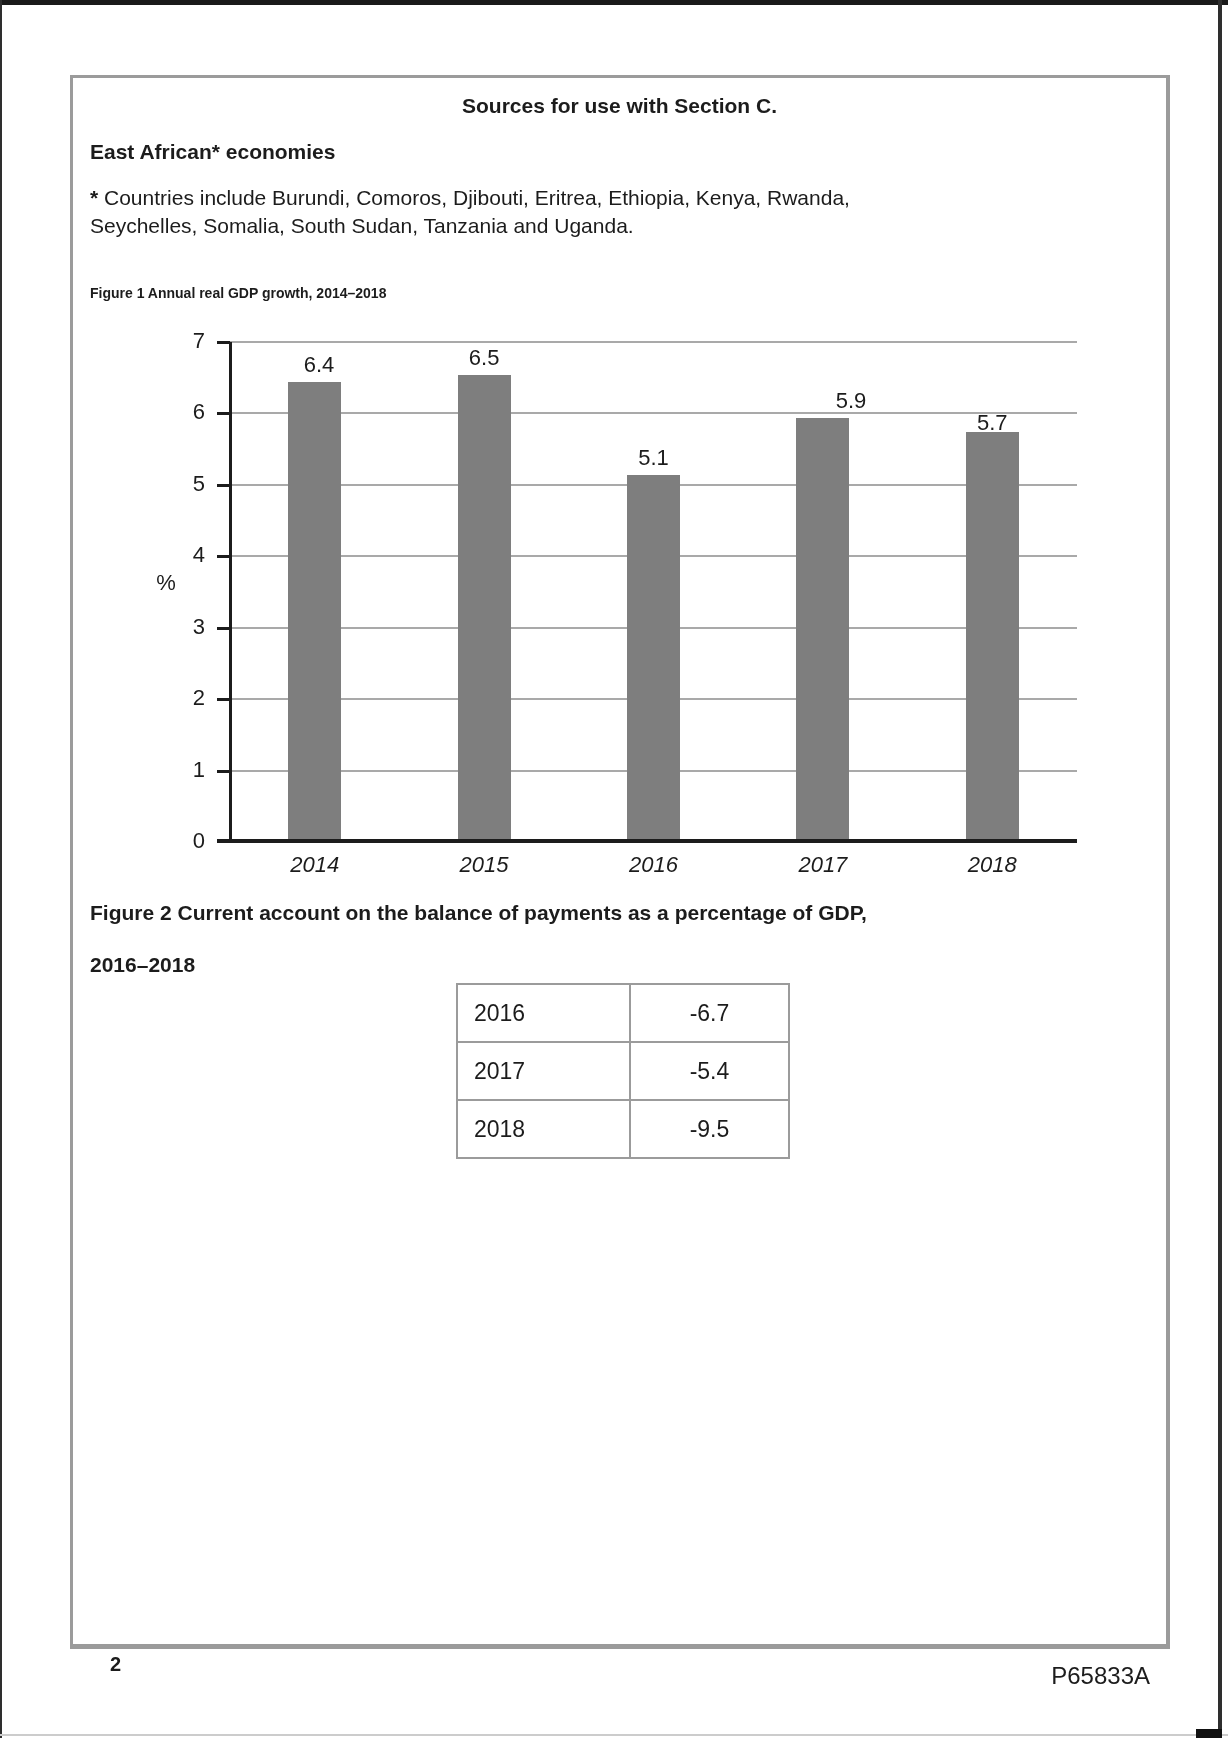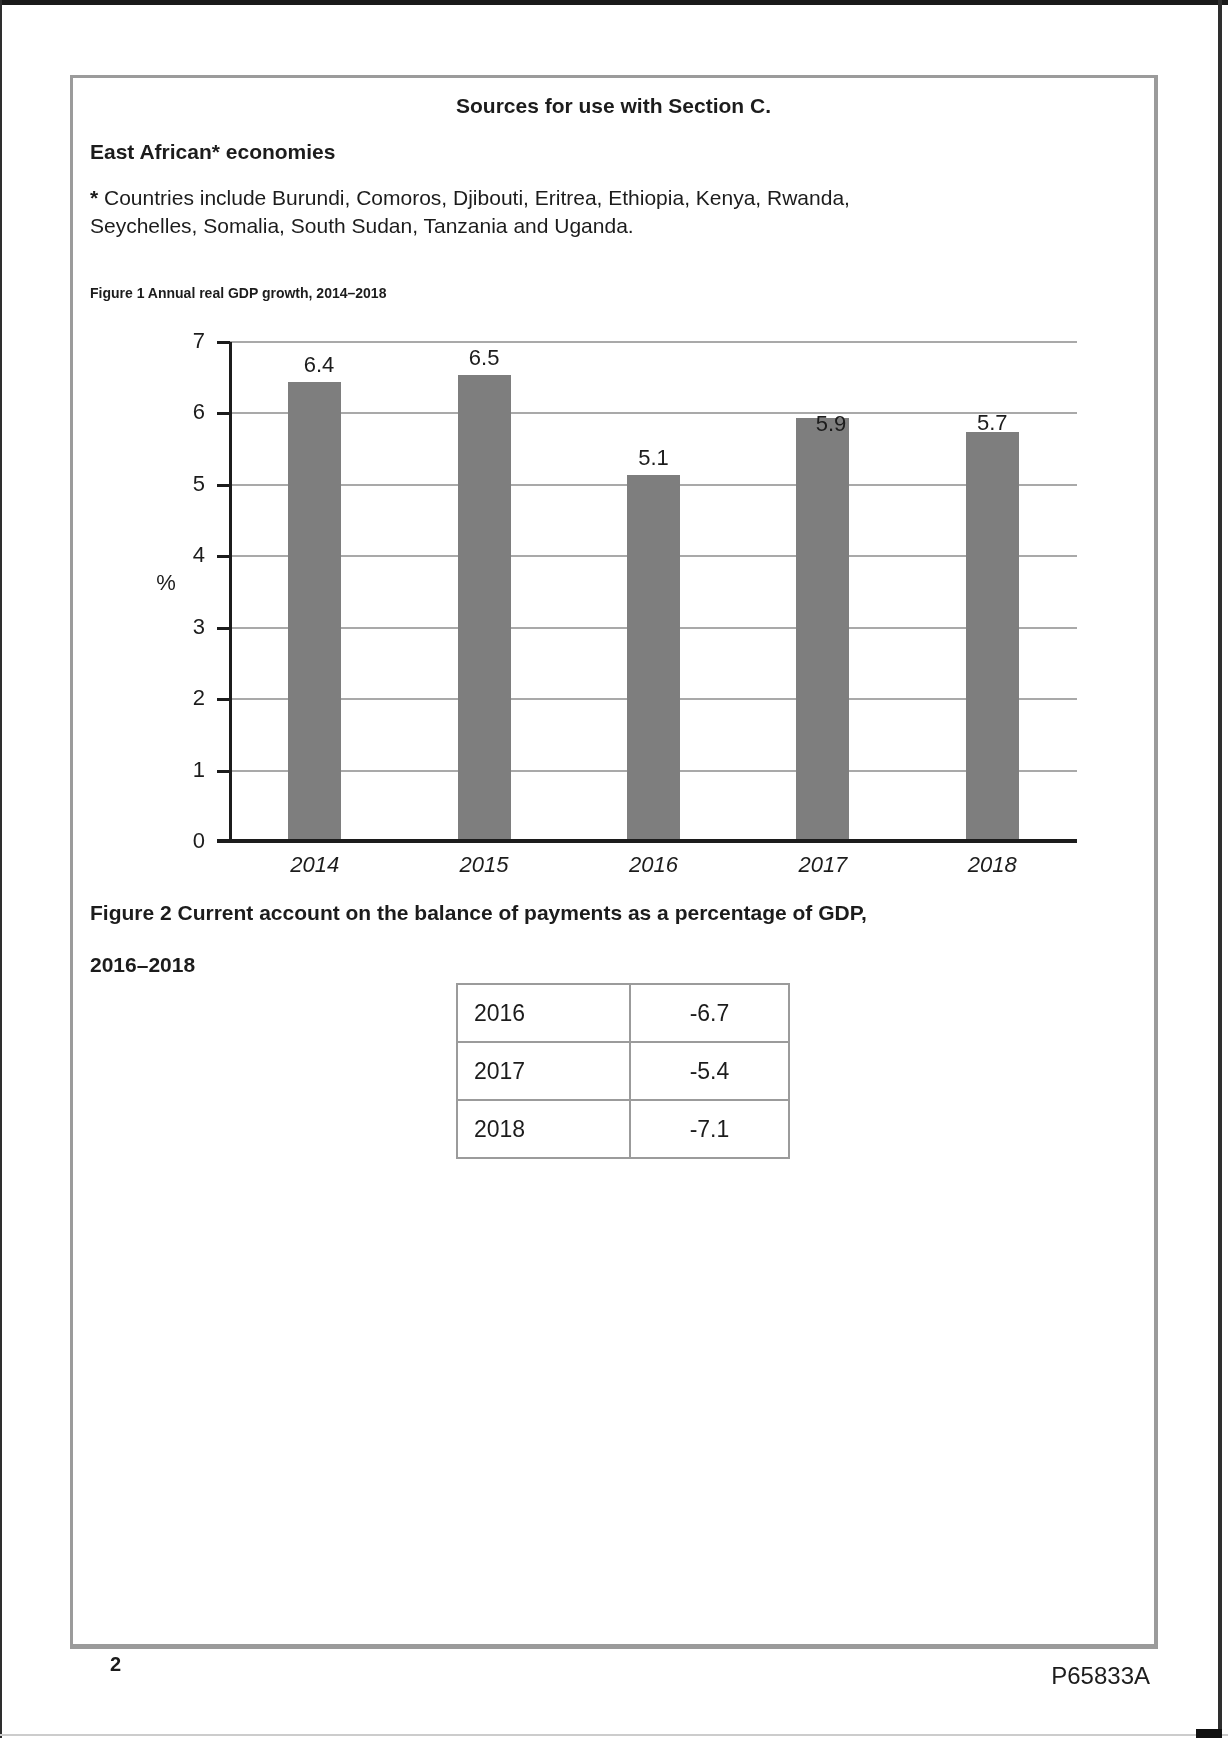--- a/index.html
+++ b/index.html
@@ -13,20 +13,21 @@
   .edge-left{left:0;top:0;width:2px;height:1738px;background:#2e2e2e;}
   .edge-right{left:1218px;top:0;width:4px;height:1738px;background:#2e2e2e;}
   .edge-bottom-gray{left:0;top:1734px;width:1228px;height:2px;background:#cccccc;}
   .edge-corner{left:1196px;top:1729px;width:26px;height:9px;background:#111;}
 
   
   .source-box{
     position:absolute;left:70px;top:75px;width:1081px;height:1566px;
     border:3px solid #9b9b9b;border-right-width:4px;border-bottom-width:5px;
     background:#ffffff;
+    padding-left:12px;
   }
   .abs{position:absolute;}
   .bold{font-weight:bold;}
 
   .section-title{left:0;right:0;top:16px;text-align:center;font-size:21px;font-weight:bold;}
   .heading{left:17px;top:62px;font-size:21px;font-weight:bold;}
   .footnote{left:17px;top:106px;font-size:21px;line-height:28px;}
   .fig1-title{left:17px;top:207px;font-size:14px;font-weight:bold;}
 
   
@@ -106,21 +107,21 @@
       <div class="bar" style="left: 58.2px; height: 457.143px; background: rgb(126, 126, 126);"></div>
       <div class="bar-value" style="left: 44px; top: 9.85714px;">6.4</div>
       <div class="x-tick-label" style="left: 29.7px;">2014</div>
       <div class="bar" style="left: 227.6px; height: 464.286px; background: rgb(126, 126, 126);"></div>
       <div class="bar-value" style="left: 209.1px; top: 2.71429px;">6.5</div>
       <div class="x-tick-label" style="left: 199.1px;">2015</div>
       <div class="bar" style="left: 397px; height: 364.286px; background: rgb(126, 126, 126);"></div>
       <div class="bar-value" style="left: 378.5px; top: 102.714px;">5.1</div>
       <div class="x-tick-label" style="left: 368.5px;">2016</div>
       <div class="bar" style="left: 566.4px; height: 421.429px; background: rgb(126, 126, 126);"></div>
-      <div class="bar-value" style="left: 556px; top: 45.5714px; margin-top: 23px;">5.9</div>
+      <div class="bar-value" style="left: 576px; top: 45.5714px;">5.9</div>
       <div class="x-tick-label" style="left: 537.9px;">2017</div>
       <div class="bar" style="left: 735.8px; height: 407.143px; background: rgb(126, 126, 126);"></div>
       <div class="bar-value" style="left: 717.3px; top: 59.8571px; margin-top: 8px;">5.7</div>
       <div class="x-tick-label" style="left: 707.3px;">2018</div>
     </div>
 
   <div class="abs fig2-title-1">Figure 2 Current account on the balance of payments as a percentage of GDP,</div>
   <div class="abs fig2-title-2">2016–2018</div>
 
   <table class="abs fig2-table">
@@ -128,21 +129,21 @@
     <tr>
           <td class="year-cell">2016</td>
           <td class="value-cell">-6.7</td>
         </tr>
         <tr>
           <td class="year-cell">2017</td>
           <td class="value-cell">-5.4</td>
         </tr>
         <tr>
           <td class="year-cell">2018</td>
-          <td class="value-cell">-7.1</td>
+          <td class="value-cell">-9.5</td>
         </tr>
       </tbody>
   </table>
 
 </div>
 
 <div class="abs page-number">2</div>
 <div class="abs ref-code">P65833A</div>
 
 </body></html>

